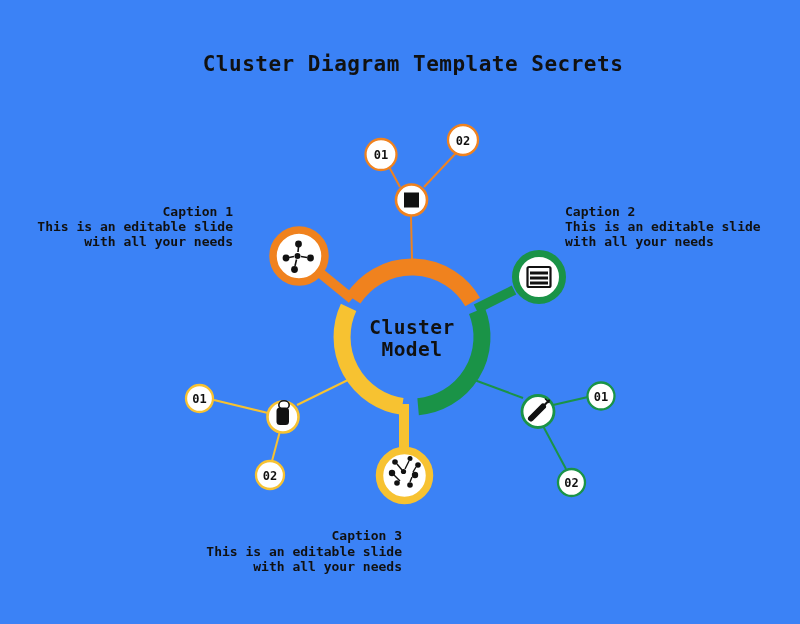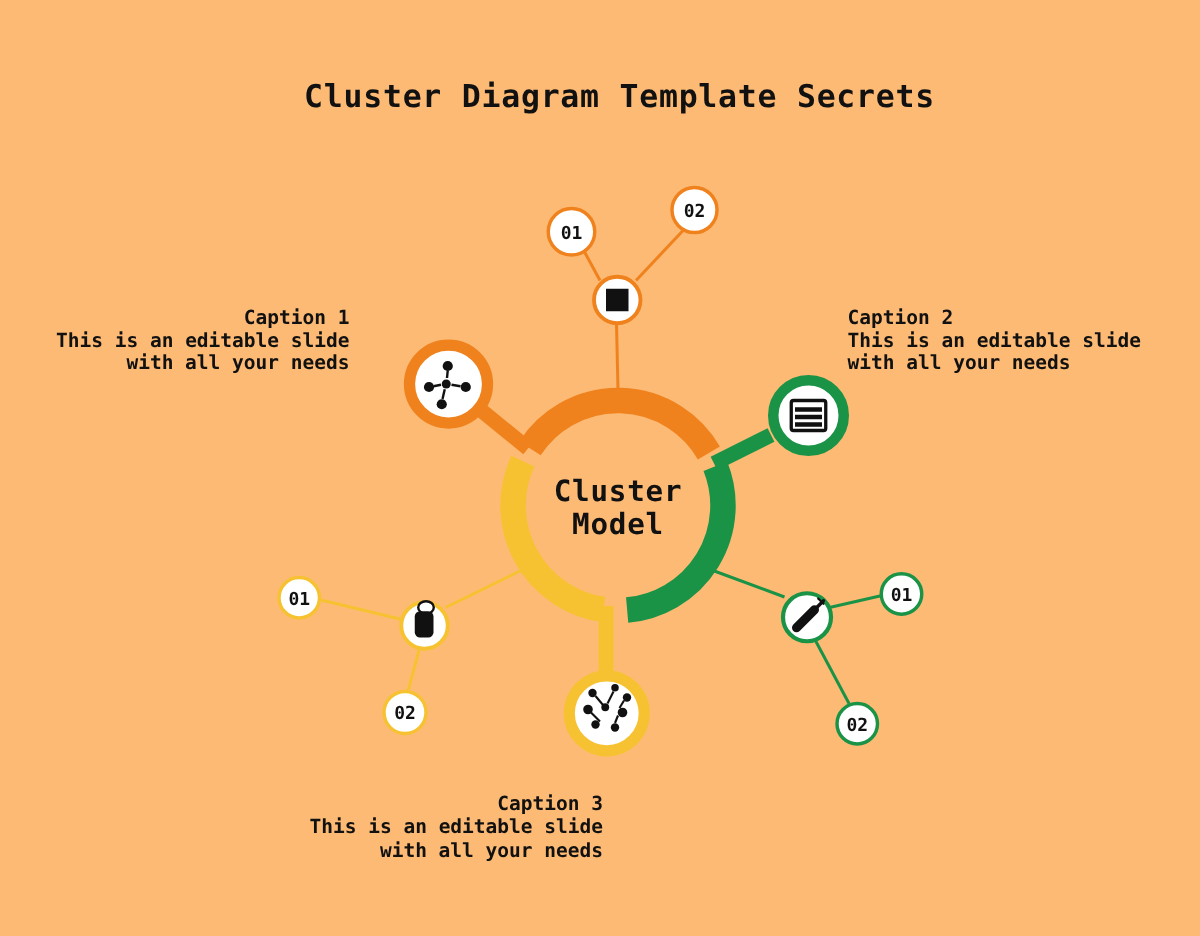--- a/index.html
+++ b/index.html
@@ -1,20 +1,20 @@
 <!DOCTYPE html>
 <html><head>
 <meta charset="utf-8">
 <style>
   html, body { margin: 0; padding: 0; background: #ffffff; }
   .page {
     position: relative;
     width: 800px;
     height: 624px;
-    background: #fdba74;
+    background: #3b82f6;
     overflow: hidden;
     font-family: "DejaVu Sans Mono", "Liberation Mono", monospace;
   }
   svg { display: block; }
   text {
     font-family: "DejaVu Sans Mono", "Liberation Mono", monospace;
     fill: #111111;
   }
   .title-text   { font-size: 21px; font-weight: 600; letter-spacing: 0.5px; }
   .caption-text { font-size: 13px; font-weight: bold; }

